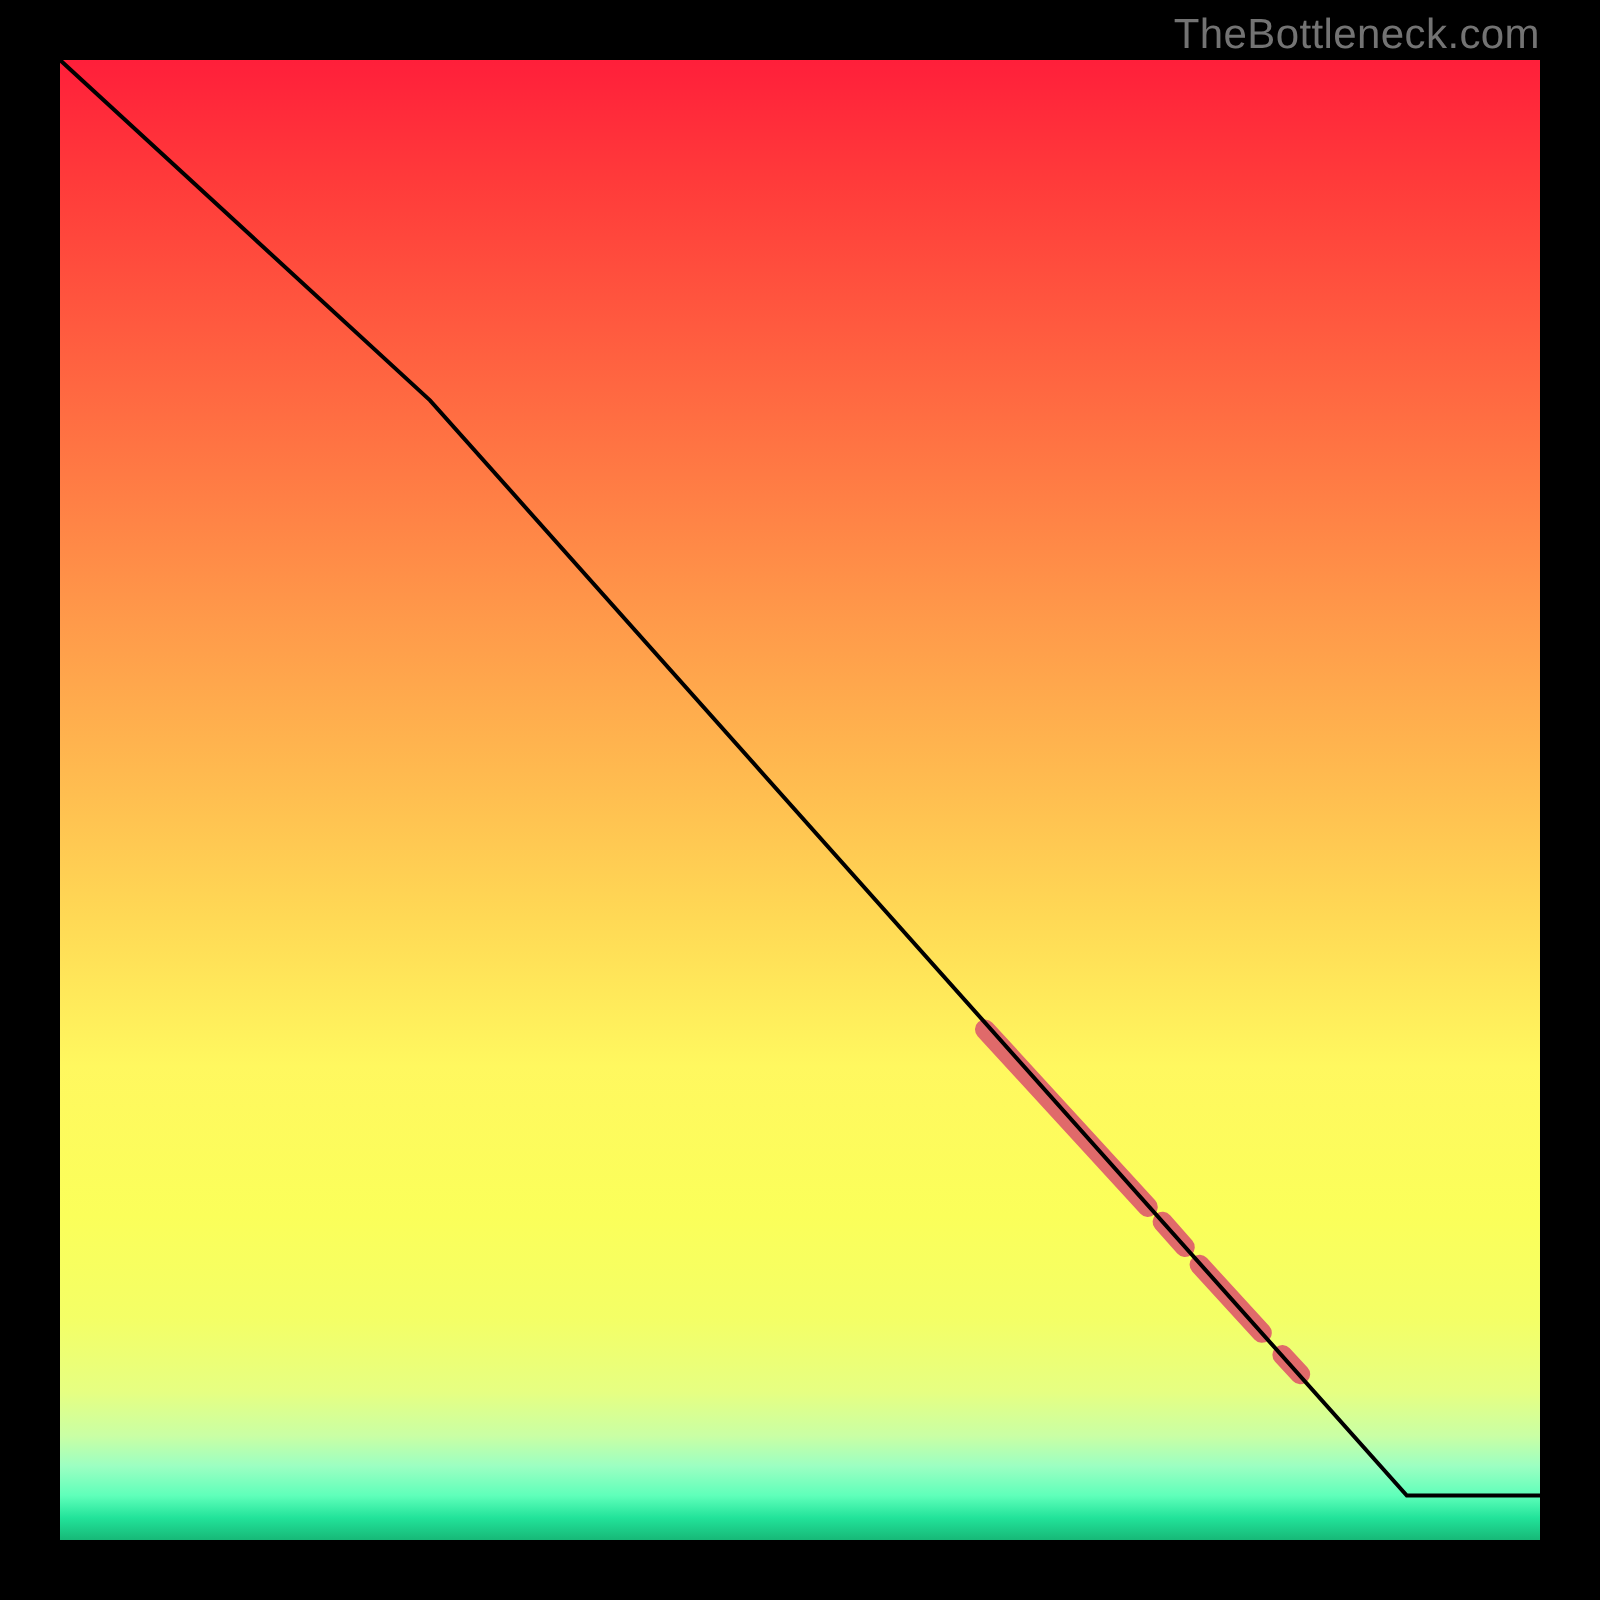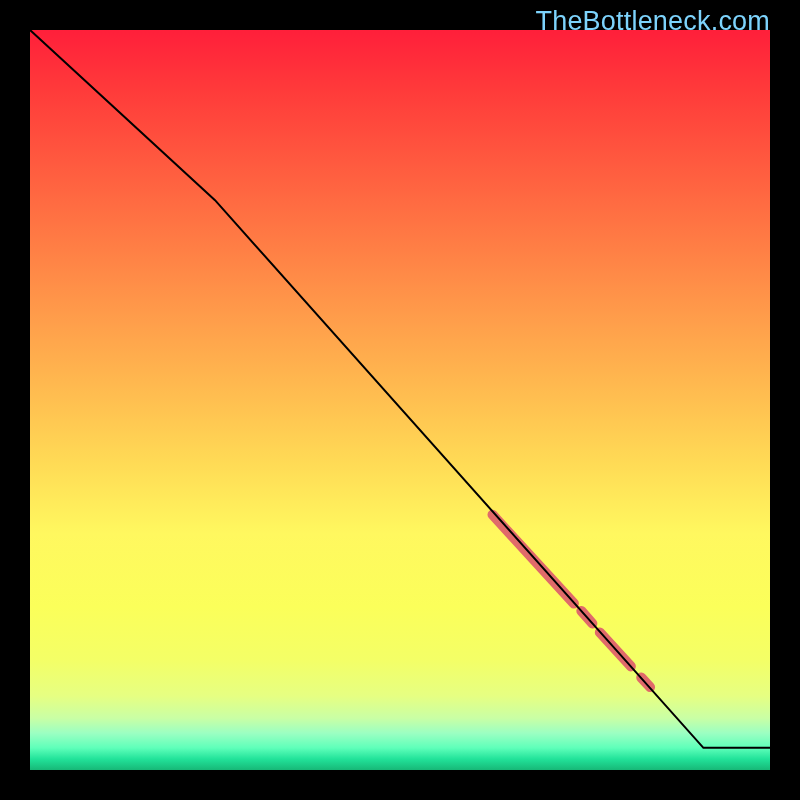--- a/index.html
+++ b/index.html
@@ -42,22 +42,22 @@
       #9cffc2 95%,
       #5fffba 97%,
       #22e39a 98.5%,
       #17b877 100%
     );
   }
   .attribution {
     position: absolute;
     top: 6px;
     right: 30px;
-    color: #7dd3fc;
-    font-size: 27px;
+    color: #737373;
+    font-size: 21px;
     font-weight: 500;
     letter-spacing: 0.2px;
     user-select: none;
   }
   svg.curve {
     position: absolute;
     top: 30px;
     left: 30px;
     width: 740px;
     height: 740px;

